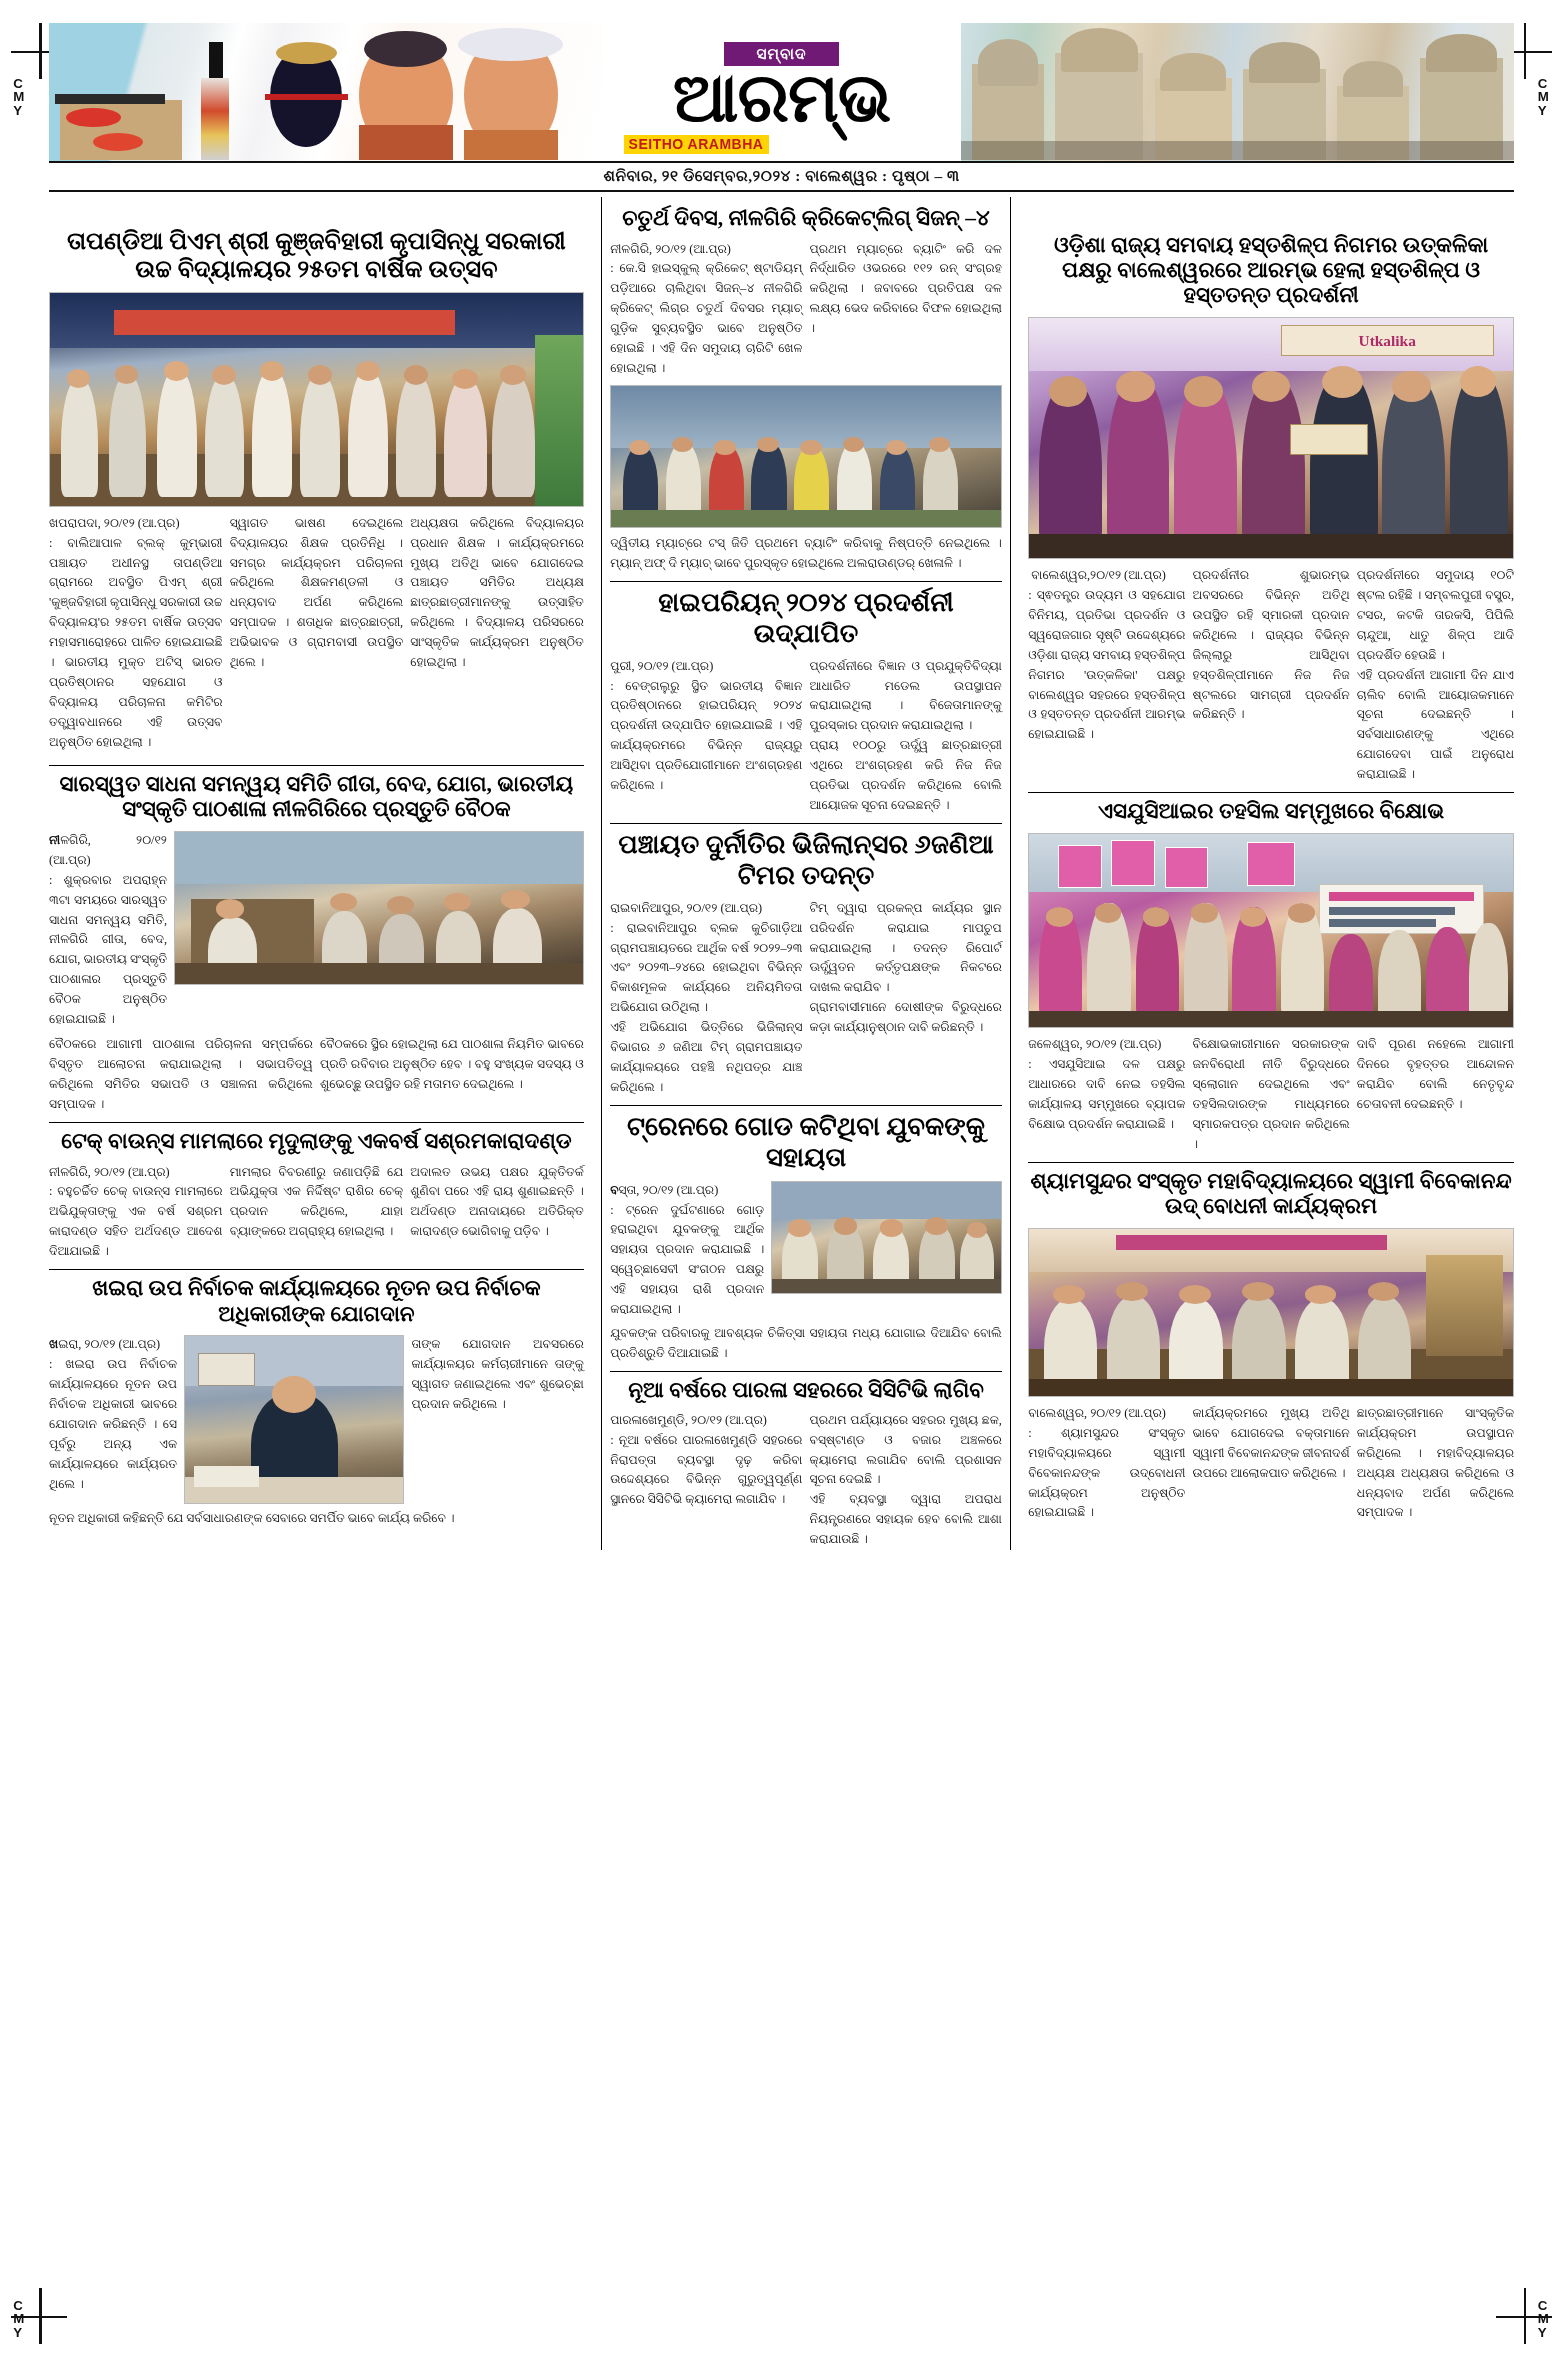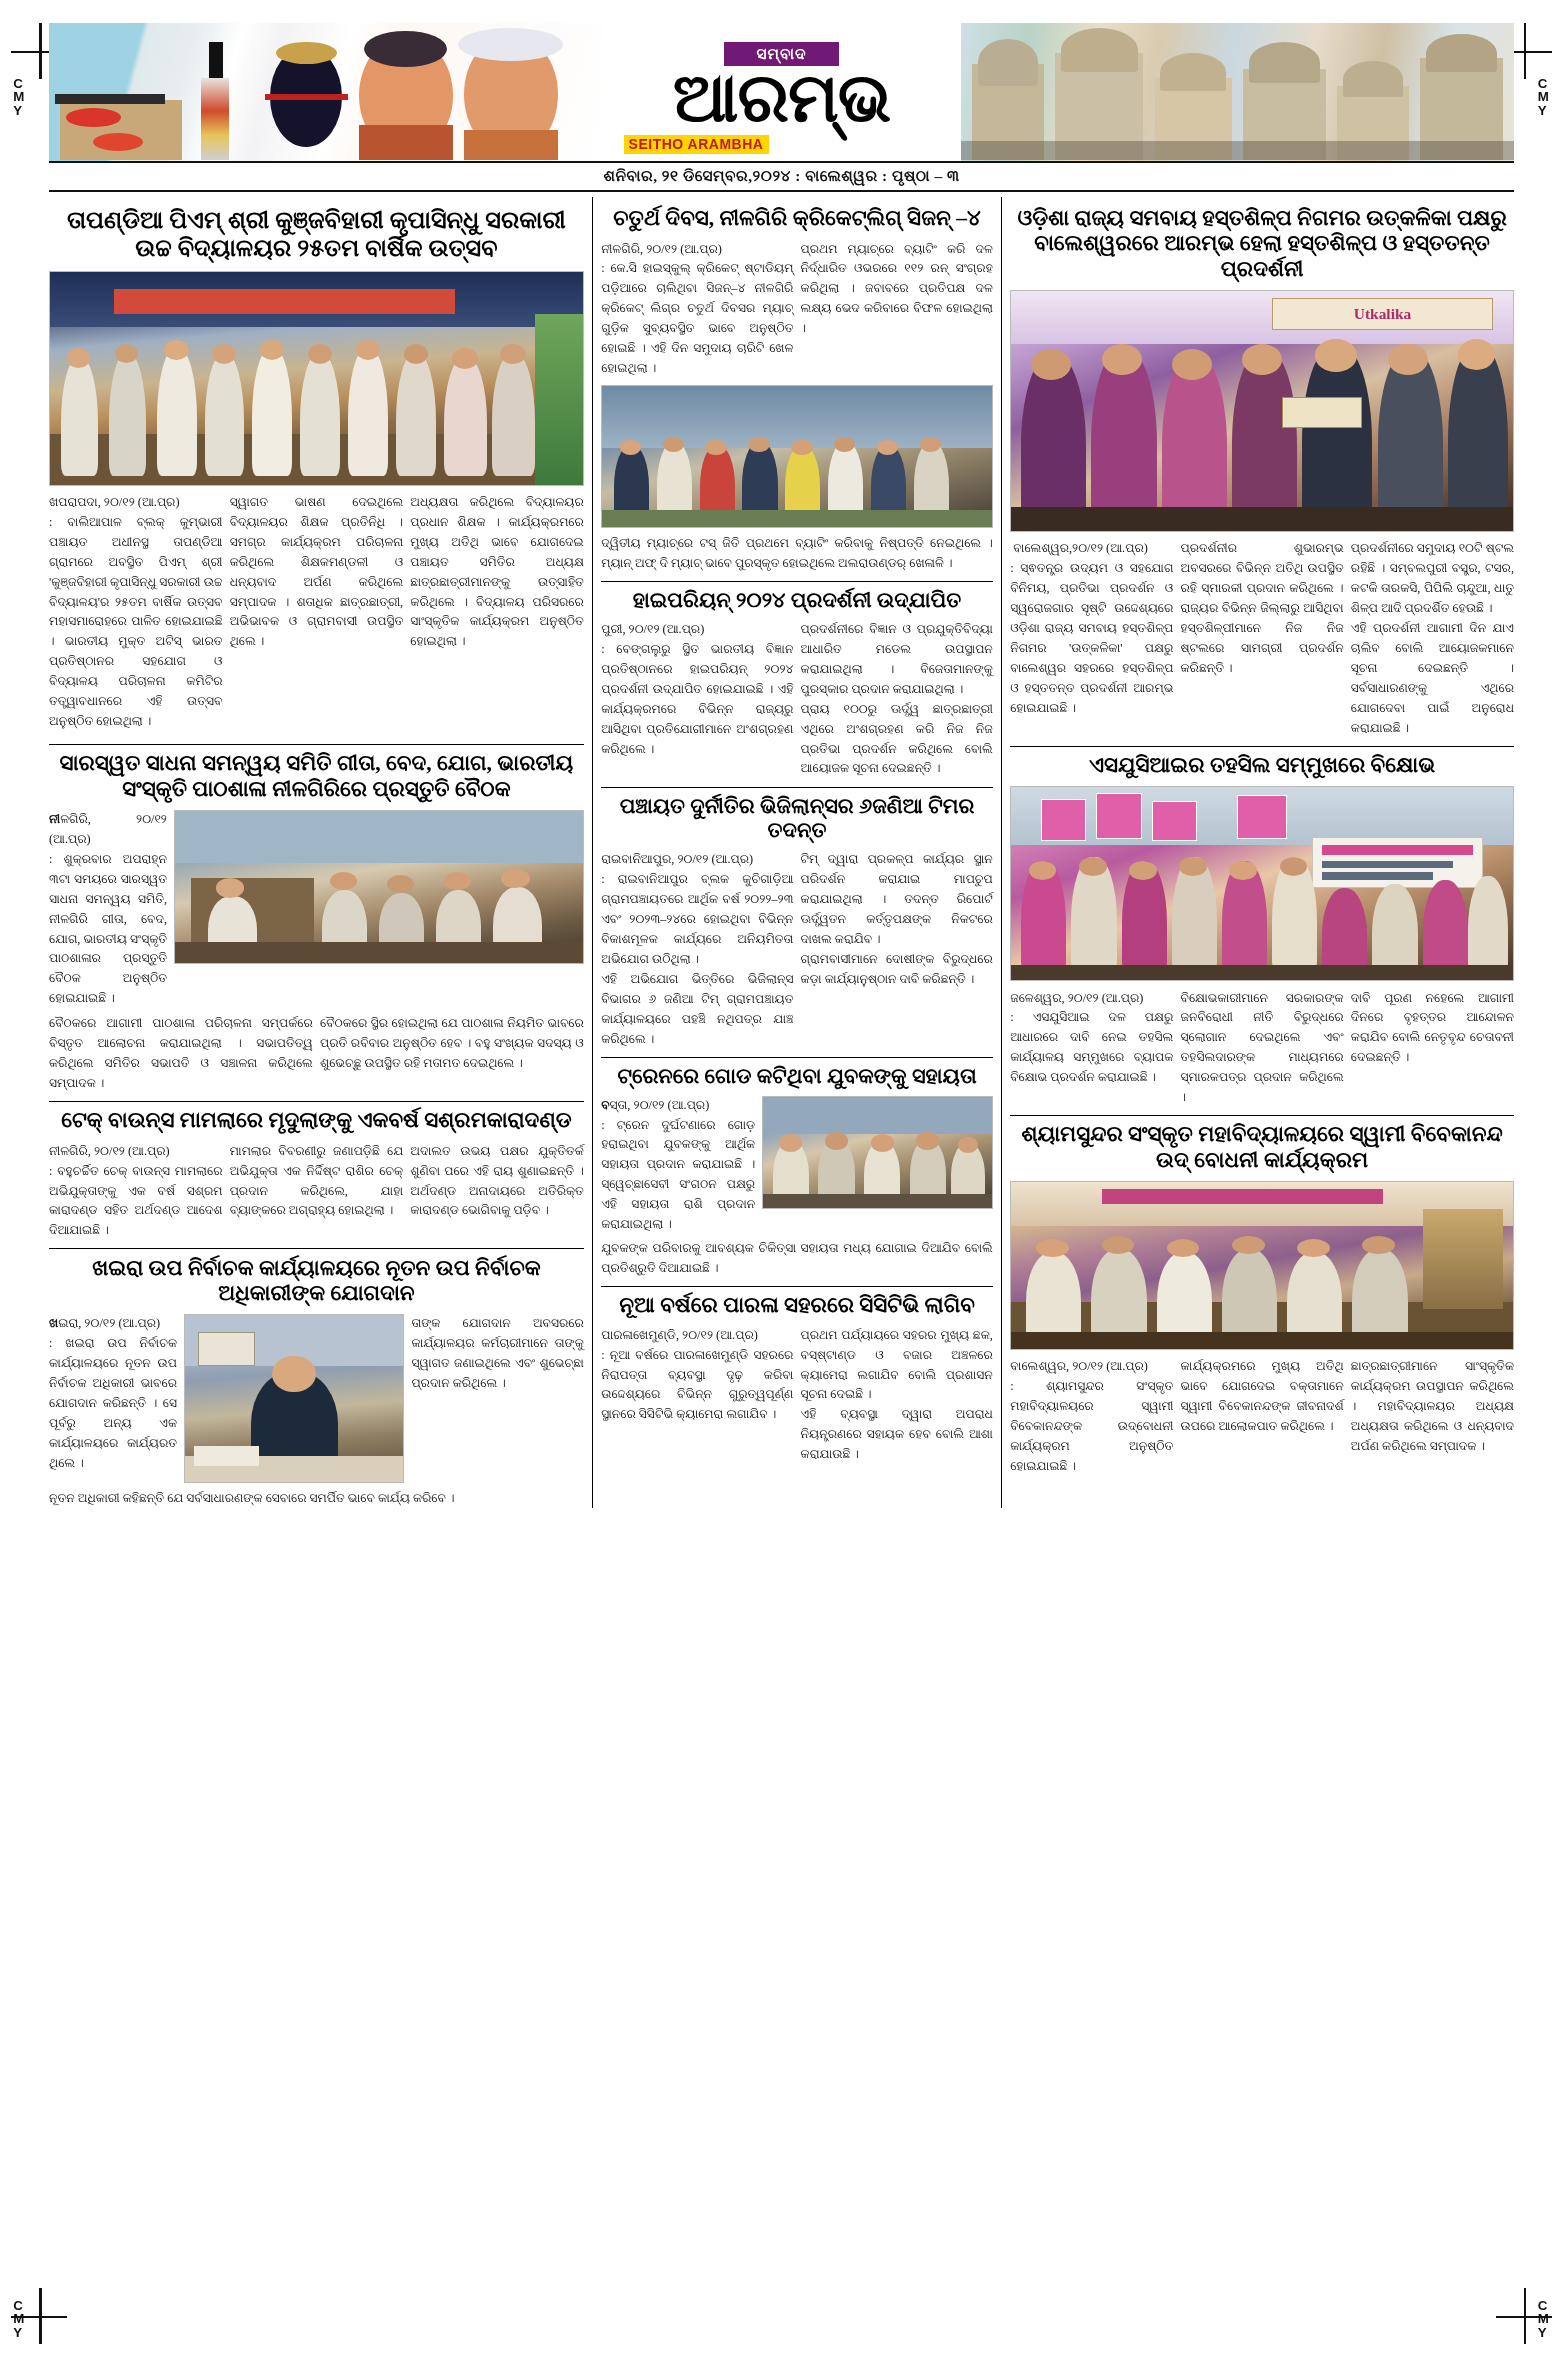--- a/index.html
+++ b/index.html
@@ -54,30 +54,30 @@
 
   .blob{position:absolute;border-radius:50%;filter:blur(0.5px);}
   .rect{position:absolute;}
 
   
   .datebar{text-align:center;font-size:15.4px;font-weight:bold;color:#111;
            padding:4.1px 0 5.1px;letter-spacing:0.5px;font-family:"Liberation Serif",serif;}
   .rule-thick{border-top:2.6px solid #111;}
 
   
-  .grid{display:flex;gap:0;margin-top:5.1px;}
+  .grid{display:flex;gap:9px;margin-top:5.1px;align-items:center;}
   .col-1{width:543px;flex:0 0 543px;padding-right:8.2px;}
   .col-2{width:410px;flex:0 0 410px;padding:0 8.2px;border-left:1px solid #000;border-right:1px solid #000;}
   .col-3{width:511px;flex:1 1 auto;padding-left:8.2px;}
 
   .hl{font-weight:bold;color:#000;text-align:center;line-height:1.18;
       font-family:"Liberation Serif",serif;}
   .hl-xl{font-size:24px;}
   .hl-lg{font-size:21.5px;}
-  .hl-md{font-size:21px;}
+  .hl-md{font-size:26px;}
 
   .sep{border-top:1.5px solid #000;margin:7.2px 0 6.1px;}
 
   
   .body-cols{display:flex;gap:7.2px;}
   .bcol{flex:1 1 0;}
   .txt{font-size:12.3px;line-height:1.62;color:#111;text-align:justify;
        font-family:"Liberation Serif",serif;word-break:break-word;hyphens:auto;}
   .txt.lead::first-letter{font-weight:bold;}
 

